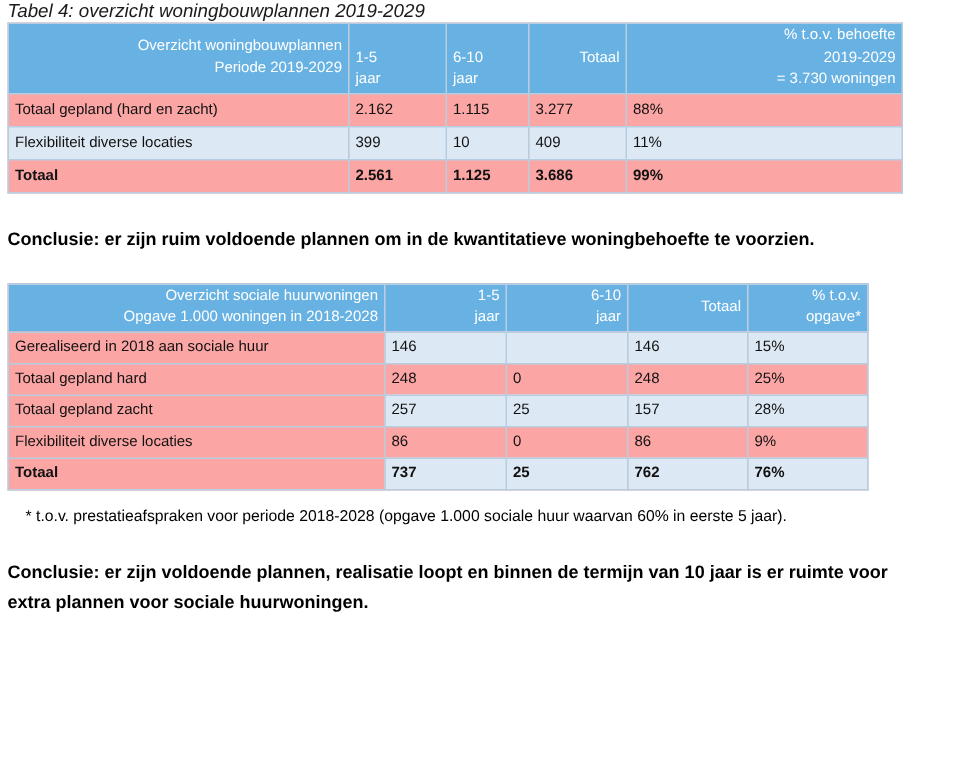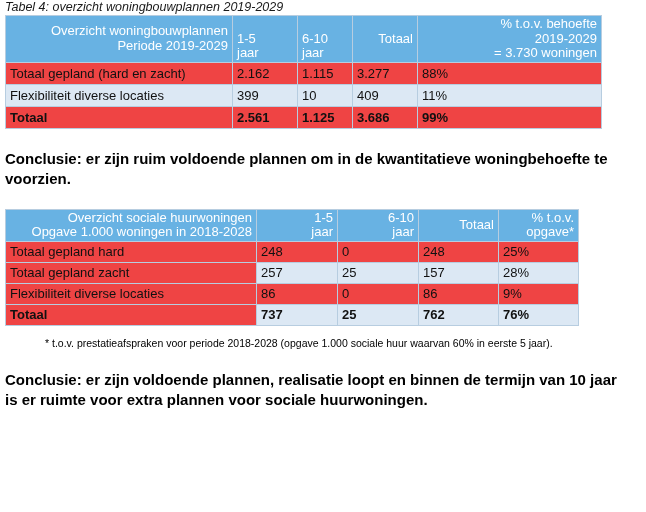--- a/index.html
+++ b/index.html
@@ -27,23 +27,23 @@
     font-size: 12.5px;
     line-height: 15px;
     color: #1a1a1a;
     padding-left: 5px;
   }
 
   
   table.doc-table {
     border-collapse: collapse;
     table-layout: fixed;
-    font-size: 13px;
+    font-size: 10px;
     color: #111111;
-    background: #ef4444;
+    background: #fca5a5;
   }
   table.doc-table td,
   table.doc-table th {
     border: 1px solid #b7cde0;
     padding: 1px 4px;
     font-weight: normal;
     vertical-align: middle;
   }
   thead th {
     background: #68b2e3;
@@ -71,30 +71,29 @@
   #table4 tr.alt td { background: #dce8f4; }
 
   
   #table5 { width: 573px; margin-left: 5px; }
   #table5 td { height: 18px; }
   #table5 td.shade { background: #dce8f4; }
 
   
   .conclusion {
     font-weight: bold;
-    font-size: 15px;
+    font-size: 12px;
     line-height: 20px;
     padding-left: 5px;
     width: 618px;
   }
   .footnote {
     font-size: 10.5px;
     line-height: 14px;
-    padding-left: 5px;
-    margin-left: 40px;
+    padding-left: 17px;
   }
   .sp-10 { height: 10px; }
   .sp-20 { height: 20px; }
 </style>
 </head>
 <body>
 
 <div class="page">
 
   <div class="caption">Tabel 4: overzicht woningbouwplannen 2019-2029</div>
@@ -201,20 +200,27 @@
         <th class="hdr-ctr">
           <span class="hdr-stack">
             <span>% t.o.v.</span>
             <span>opgave*</span>
           </span>
         </th>
       </tr>
     </thead>
     <tbody>
       <tr>
+        <td class="lbl">Gerealiseerd in 2018 aan sociale huur</td>
+        <td class="numc shade">146</td>
+        <td class="numc shade"></td>
+        <td class="numc shade">146</td>
+        <td class="numc shade">15%</td>
+      </tr>
+      <tr>
         <td class="lbl">Totaal gepland hard</td>
         <td class="numc">248</td>
         <td class="numc">0</td>
         <td class="numc">248</td>
         <td class="numc">25%</td>
       </tr>
       <tr>
         <td class="lbl">Totaal gepland zacht</td>
         <td class="numc shade">257</td>
         <td class="numc shade">25</td>

